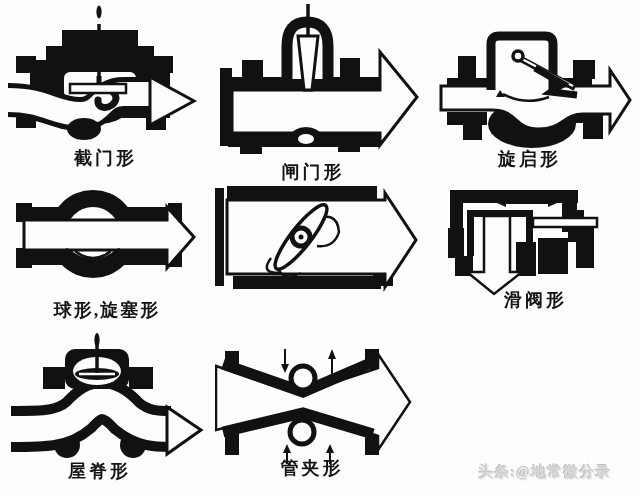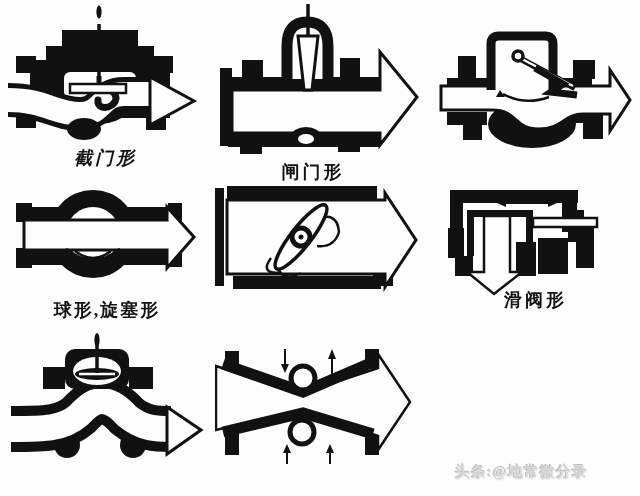--- a/index.html
+++ b/index.html
@@ -2,29 +2,29 @@
 <html><head>
 <meta charset="utf-8">
 <style>
   html,body{margin:0;padding:0;background:#ffffff;}
   .canvas{position:relative;width:640px;height:496px;background:#fdfdfd;overflow:hidden;
           font-family:"Liberation Serif",serif;}
   figure.valve{position:absolute;margin:0;padding:0;}
   svg{display:block;}
   .cap{position:absolute;text-align:center;font-weight:bold;font-size:18px;
        letter-spacing:3px;color:#141414;white-space:nowrap;}
-  #cap1{left:28px;top:146px;width:155px;font-style:italic;}
+  #cap1{left:28px;top:146px;width:155px;}
   #cap2{left:238px;top:160px;width:150px;}
   #cap3{left:452px;top:147px;width:155px;}
   #cap4{left:12px;top:290px;width:190px;letter-spacing:2px;margin-top:8px;}
   #cap5{left:232px;top:290px;width:155px;}
   #cap6{left:458px;top:288px;width:155px;}
   #cap7{left:22px;top:459px;width:155px;}
   #cap8{left:232px;top:456px;width:160px;}
-  .wm{position:absolute;left:455px;top:463px;width:180px;text-align:left;
+  .wm{position:absolute;left:455px;top:463px;width:180px;text-align:center;
       font-size:15px;font-weight:bold;letter-spacing:1px;color:#d9d9d9;
       text-shadow:-1px -1px 0 #bcbcbc, 1px 1px 1px #f2f2f2;}
   .ink{fill:#111111;}
   .wht{fill:#fdfdfd;}
 </style>
 </head>
 <body>
 
 <div class="canvas">
 
@@ -226,17 +226,20 @@
         <line x1="72" y1="106" x2="72" y2="119"></line>
           <polygon points="68,108 72,99 76,108" class="ink" stroke="none"></polygon>
         <line x1="115" y1="106" x2="115" y2="119"></line>
           <polygon points="111,108 115,99 119,108" class="ink" stroke="none"></polygon>
       </g>
     </svg>
   </figure>
 
   <div class="cap" id="cap1">截门形</div>
   <div class="cap" id="cap2">闸门形</div>
+  <div class="cap" id="cap3">旋启形</div>
   <div class="cap" id="cap4">球形,旋塞形</div>
   <div class="cap" id="cap6">滑阀形</div>
+  <div class="cap" id="cap7">屋脊形</div>
+  <div class="cap" id="cap8">管夹形</div>
 
   <div class="wm">头条:@地常微分录</div>
 </div>
 
 </body></html>

